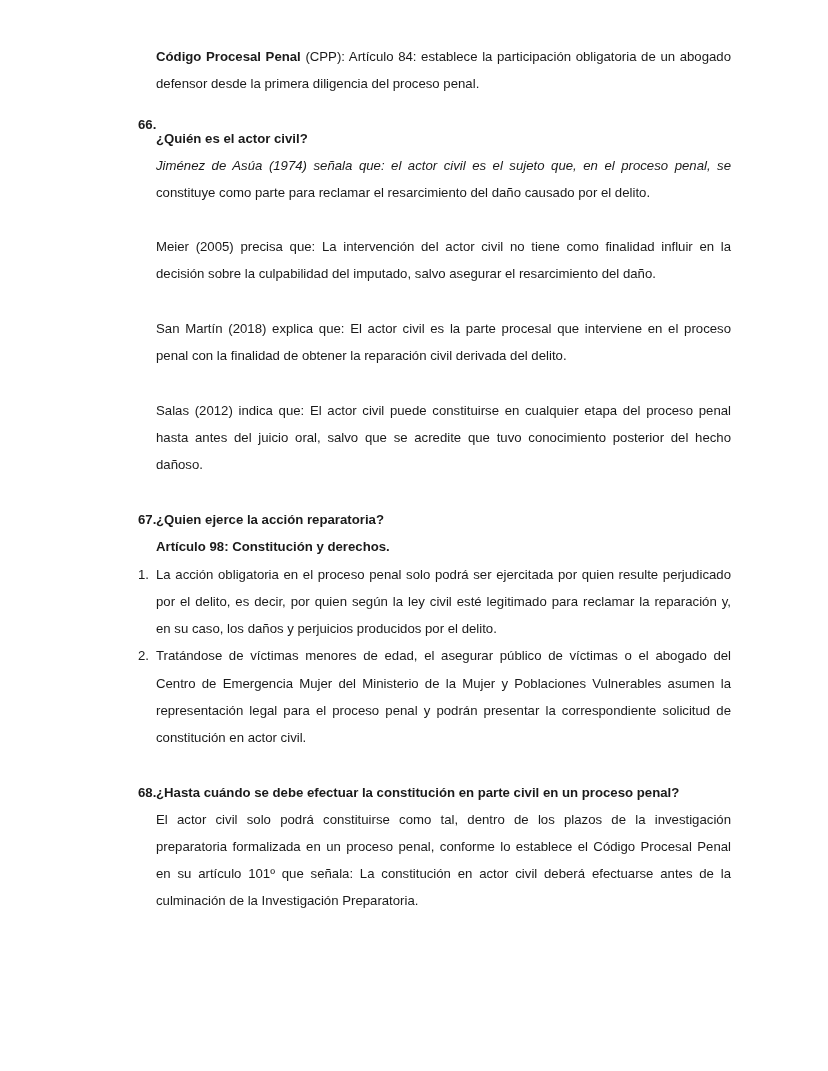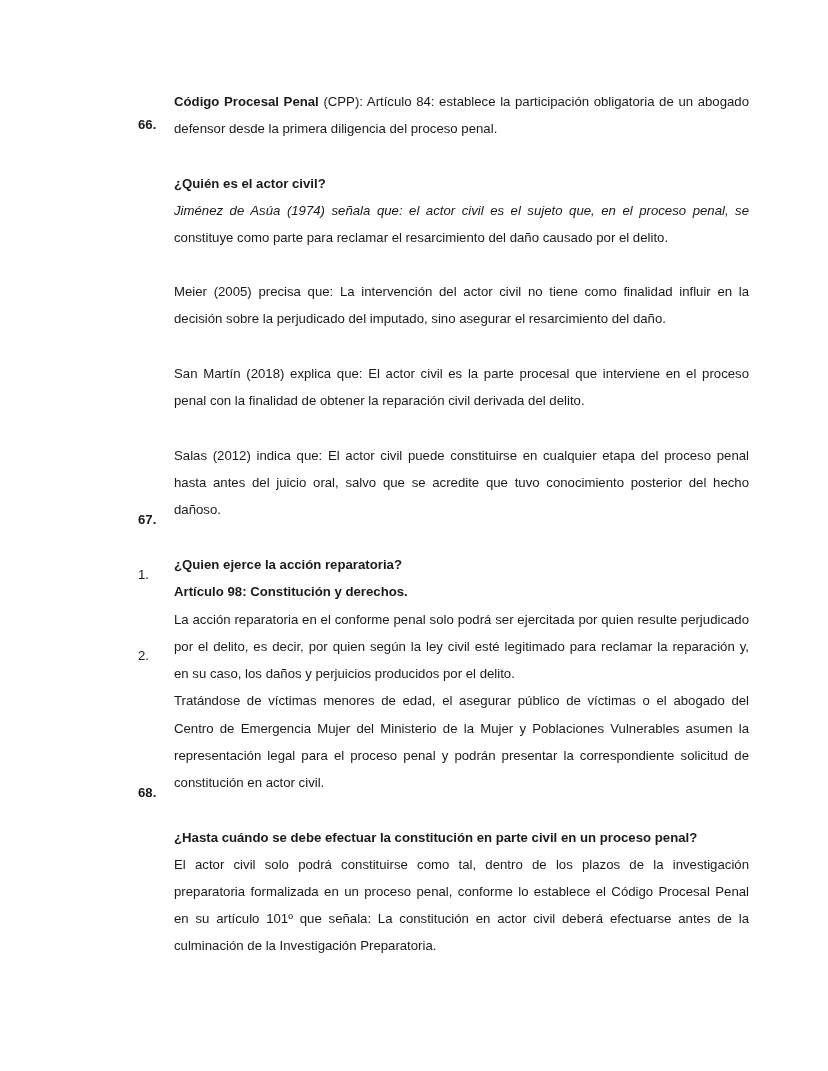--- a/index.html
+++ b/index.html
@@ -4,25 +4,24 @@
 <style>
   html, body { margin: 0; padding: 0; background: #ffffff; }
   body {
     width: 828px; height: 1071px; position: relative; overflow: hidden;
     font-family: "Liberation Sans", sans-serif;
     color: #1a1a1a;
     font-size: 13.2px;
   }
   .line {
     position: absolute;
-    left: 174px;
+    left: 156px;
     width: 575px;
     white-space: nowrap;
     line-height: 18px;
-    margin-top: 45px;
   }
   .just { text-align: justify; text-align-last: justify; white-space: normal; }
   .num {
     position: absolute;
     left: 138px;
     line-height: 18px;
   }
   .b { font-weight: bold; }
   .heading { font-weight: bold; }
 </style>
@@ -35,37 +34,37 @@
 </div>
 
 <div>
   <div class="num heading" style="top:116px;">66.</div>
   <div class="line heading" style="top:130px;">¿Quién es el actor civil?</div>
 
   <div class="line just" style="top:157px;font-style:italic;">Jiménez de Asúa (1974) señala que: el actor civil es el sujeto que, en el proceso penal, se</div>
   <div class="line" style="top:184px;">constituye como parte para reclamar el resarcimiento del daño causado por el delito.</div>
 
   <div class="line just" style="top:238px;">Meier (2005) precisa que: La intervención del actor civil no tiene como finalidad influir en la</div>
-  <div class="line" style="top:265px;">decisión sobre la perjudicado del imputado, sino asegurar el resarcimiento del daño.</div>
+  <div class="line" style="top:265px;">decisión sobre la culpabilidad del imputado, salvo asegurar el resarcimiento del daño.</div>
 
   <div class="line just" style="top:320px;">San Martín (2018) explica que: El actor civil es la parte procesal que interviene en el proceso</div>
   <div class="line" style="top:347px;">penal con la finalidad de obtener la reparación civil derivada del delito.</div>
 
   <div class="line just" style="top:402px;">Salas (2012) indica que: El actor civil puede constituirse en cualquier etapa del proceso penal</div>
   <div class="line just" style="top:429px;">hasta antes del juicio oral, salvo que se acredite que tuvo conocimiento posterior del hecho</div>
   <div class="line" style="top:456px;">dañoso.</div>
 </div>
 
 <div>
   <div class="num heading" style="top:511px;">67.</div>
   <div class="line heading" style="top:511px;">¿Quien ejerce la acción reparatoria?</div>
   <div class="line heading" style="top:538px;">Artículo 98:  Constitución y derechos.</div>
 
   <div class="num" style="top:566px;">1.</div>
-  <div class="line just" style="top:566px;">La acción reparatoria en el conforme penal solo podrá ser ejercitada por quien resulte perjudicado</div>
+  <div class="line just" style="top:566px;">La acción obligatoria en el proceso penal solo podrá ser ejercitada por quien resulte perjudicado</div>
   <div class="line just" style="top:593px;">por el delito, es decir, por quien según la ley civil esté legitimado para reclamar la reparación y,</div>
   <div class="line" style="top:620px;">en su caso, los daños y perjuicios producidos por el delito.</div>
 
   <div class="num" style="top:647px;">2.</div>
   <div class="line just" style="top:647px;">Tratándose de víctimas menores de edad, el asegurar público de víctimas o el abogado del</div>
   <div class="line just" style="top:675px;">Centro de Emergencia Mujer del Ministerio de la Mujer y Poblaciones Vulnerables asumen la</div>
   <div class="line just" style="top:702px;">representación legal para el proceso penal y podrán presentar la correspondiente solicitud de</div>
   <div class="line" style="top:729px;">constitución en actor civil.</div>
 </div>
 

